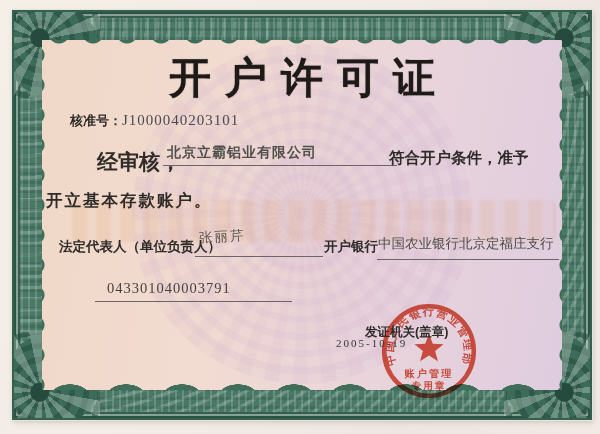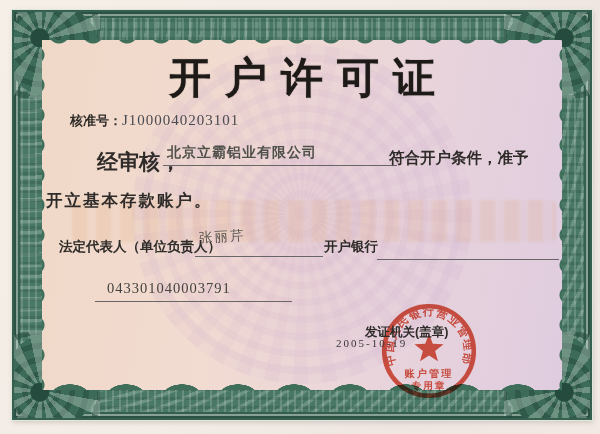--- a/index.html
+++ b/index.html
@@ -141,20 +141,21 @@
       <div class="t lbl clause">符合开户条件，准予</div>
 
       <div class="t lbl account-clause">开立基本存款账户。</div>
 
       <div class="t lbl rep-label">法定代表人（单位负责人）</div>
       <div class="rep-line"></div>
       <div class="t val rep-name">张丽芹</div>
 
       <div class="t lbl bank-label">开户银行</div>
       <div class="bank-line"></div>
+      <div class="t val bank-name">中国农业银行北京定福庄支行</div>
 
       <div class="acct-line"></div>
       <div class="t val acct-number">043301040003791</div>
 
       <div class="t lbl issuer-label">发证机关(盖章)</div>
       <div class="t val issue-date">2005-10-19</div>
 
       <svg class="seal" viewBox="0 0 110 110">
         <defs>
           <path id="sealArc" d="M 22.5 68 A 35 35 0 1 1 87.5 68" fill="none"></path>

